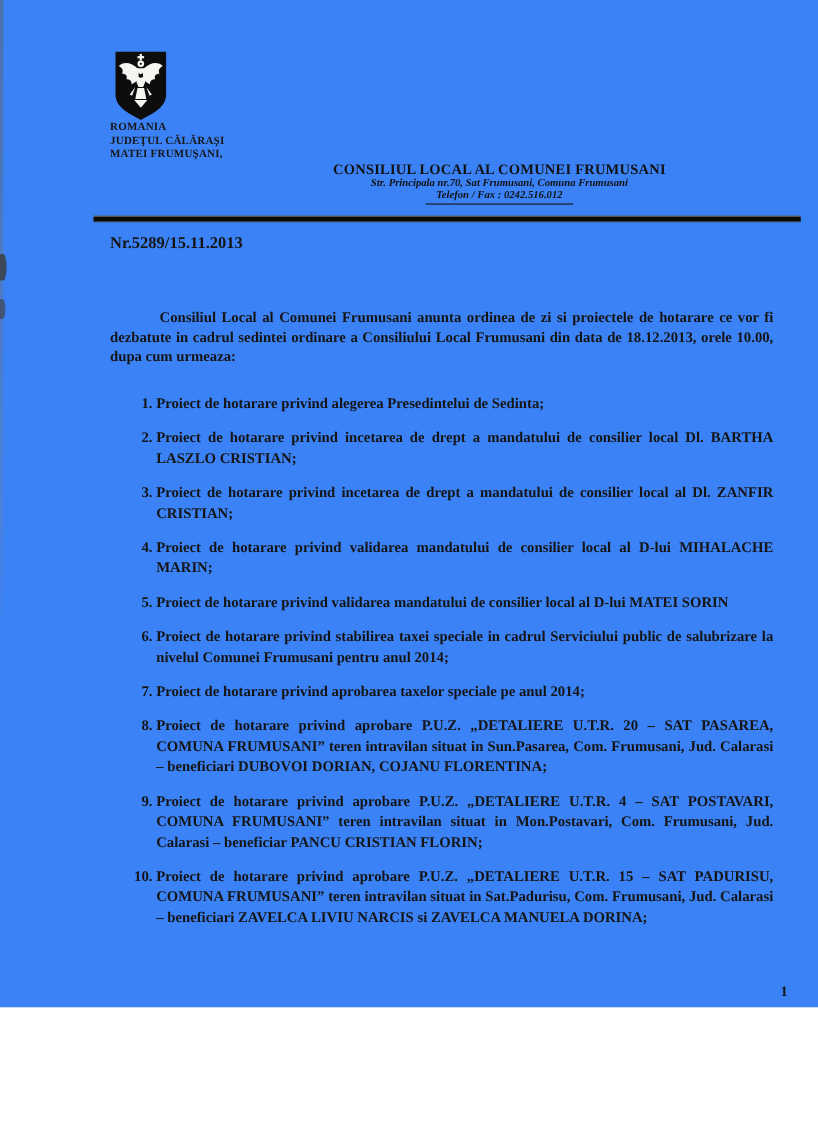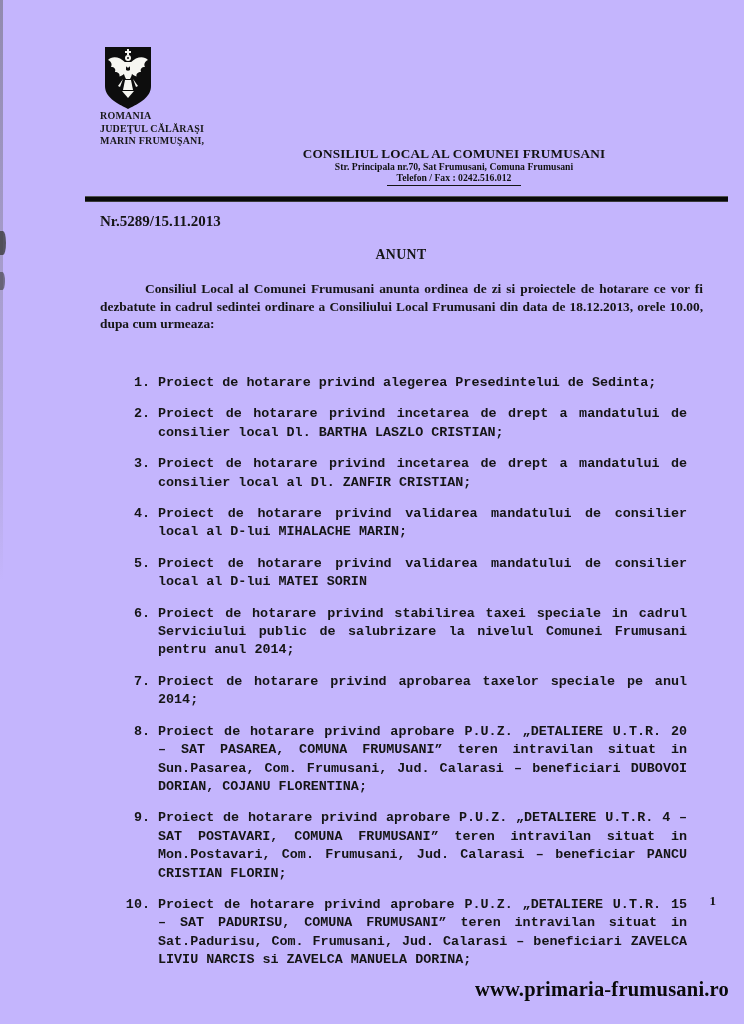--- a/index.html
+++ b/index.html
@@ -1,20 +1,20 @@
 <!DOCTYPE html>
 <html><head>
 <meta charset="utf-8">
 <style>
   html,body { margin:0; padding:0; background:#ffffff; }
   .page {
     position: relative;
     width: 744px;
-    height: 1024px;
-    background: #c4b5fd;
+    height: 916px;
+    background: #3b82f6;
     font-family: "Liberation Serif", "DejaVu Serif", serif;
     font-weight: bold;
     color: #151515;
     overflow: hidden;
   }
   
   .scan-edge {
     position:absolute; left:0; top:0; width:3px; height:580px;
     background: linear-gradient(to bottom, rgba(95,95,95,.5), rgba(130,130,130,.22) 80%, rgba(160,160,160,0));
   }
@@ -27,21 +27,21 @@
   .org-block {
     position:absolute; left:100px; top:110px;
     font-size:10px; line-height:12.5px; letter-spacing:.2px; color:#181818;
   }
 
   .letterhead {
     position:absolute; left:268px; top:146px; width:372px;
     text-align:center; color:#121212;
   }
   .lh-title { font-size:13.2px; line-height:15px; letter-spacing:.2px; }
-  .lh-sub { font-size:9.7px; line-height:11.4px; }
+  .lh-sub { font-size:9.7px; line-height:11.4px;font-style:italic; }
   .lh-phone { display:inline-block; border-bottom:1.5px solid #141414; padding:0 10px 1px 10px; }
 
   .rule {
     position:absolute; left:85px; top:196px; width:643px; height:6px;
     background: linear-gradient(to bottom, #555 0 1px, #0a0a0a 1px 5px, #3a3a3a 5px 6px);
   }
 
   .ref-number { position:absolute; left:100px; top:213px; font-size:15px; }
 
   .doc-title {
@@ -50,22 +50,22 @@
   }
 
   .intro {
     position:absolute; left:100px; top:280px; width:603px;
     font-size:13.4px; line-height:17.6px;
     text-align:justify; text-indent:45px;font-family:Liberation Serif, serif;
   }
 
   .agenda { position:absolute; left:100px; top:358px; width:603px; }
   .agenda ol {
-    margin:16px; padding-left:42px;
-    font-size:13.4px; line-height:18.4px;font-family:Liberation Mono, monospace;
+    margin:0; padding-left:42px;
+    font-size:13.4px; line-height:18.4px;
   }
   .agenda li { margin-bottom:13px; text-align:justify; }
   .agenda li::marker { font-weight:bold; }
 
   .page-num { position:absolute; right:28px; top:893px; font-size:13px; }
 
   .website {
     position:absolute; right:15px; top:978px;
     font-family:Liberation Serif, serif;
     font-weight:bold; font-size:20.5px; letter-spacing:.2px; color:#0a0a0a;
@@ -96,34 +96,33 @@
         <path d="M30 33 L35 40 L33 41 Z"></path>
       </g>
       <circle cx="25" cy="12" r="1" fill="#0d0d0d"></circle>
       <path d="M23 20 C24 22 26 22 27 20 L27 24 C26 25 24 25 23 24 Z" fill="#0d0d0d"></path>
     </svg>
   </div>
 
   <div class="org-block">
     <div>ROMANIA</div>
     <div>JUDEŢUL CĂLĂRAŞI</div>
-    <div>MARIN FRUMUŞANI,</div>
+    <div>MATEI FRUMUŞANI,</div>
   </div>
 
   <div class="letterhead">
     <div class="lh-title">CONSILIUL LOCAL AL COMUNEI FRUMUSANI</div>
     <div class="lh-sub">Str. Principala nr.70, Sat Frumusani, Comuna Frumusani</div>
     <div class="lh-sub"><span class="lh-phone">Telefon / Fax : 0242.516.012</span></div>
   </div>
 
   <div class="rule"></div>
 
   <div class="ref-number">Nr.5289/15.11.2013</div>
 
-  <div class="doc-title">ANUNT</div>
 
   <div class="intro">Consiliul Local al Comunei Frumusani anunta ordinea de zi si proiectele de hotarare ce vor fi dezbatute in cadrul sedintei ordinare a Consiliului Local Frumusani din data de 18.12.2013, orele 10.00, dupa cum urmeaza:</div>
 
   <div class="agenda">
     <ol>
       <li>Proiect de hotarare privind alegerea Presedintelui de Sedinta;</li>
       <li>Proiect de hotarare privind incetarea de drept a mandatului de consilier local Dl. BARTHA LASZLO CRISTIAN;</li>
       <li>Proiect de hotarare privind incetarea de drept a mandatului de consilier local al Dl. ZANFIR CRISTIAN;</li>
       <li>Proiect de hotarare privind validarea mandatului de consilier local al D-lui MIHALACHE MARIN;</li>
       <li>Proiect de hotarare privind validarea mandatului de consilier local al D-lui MATEI SORIN</li>

